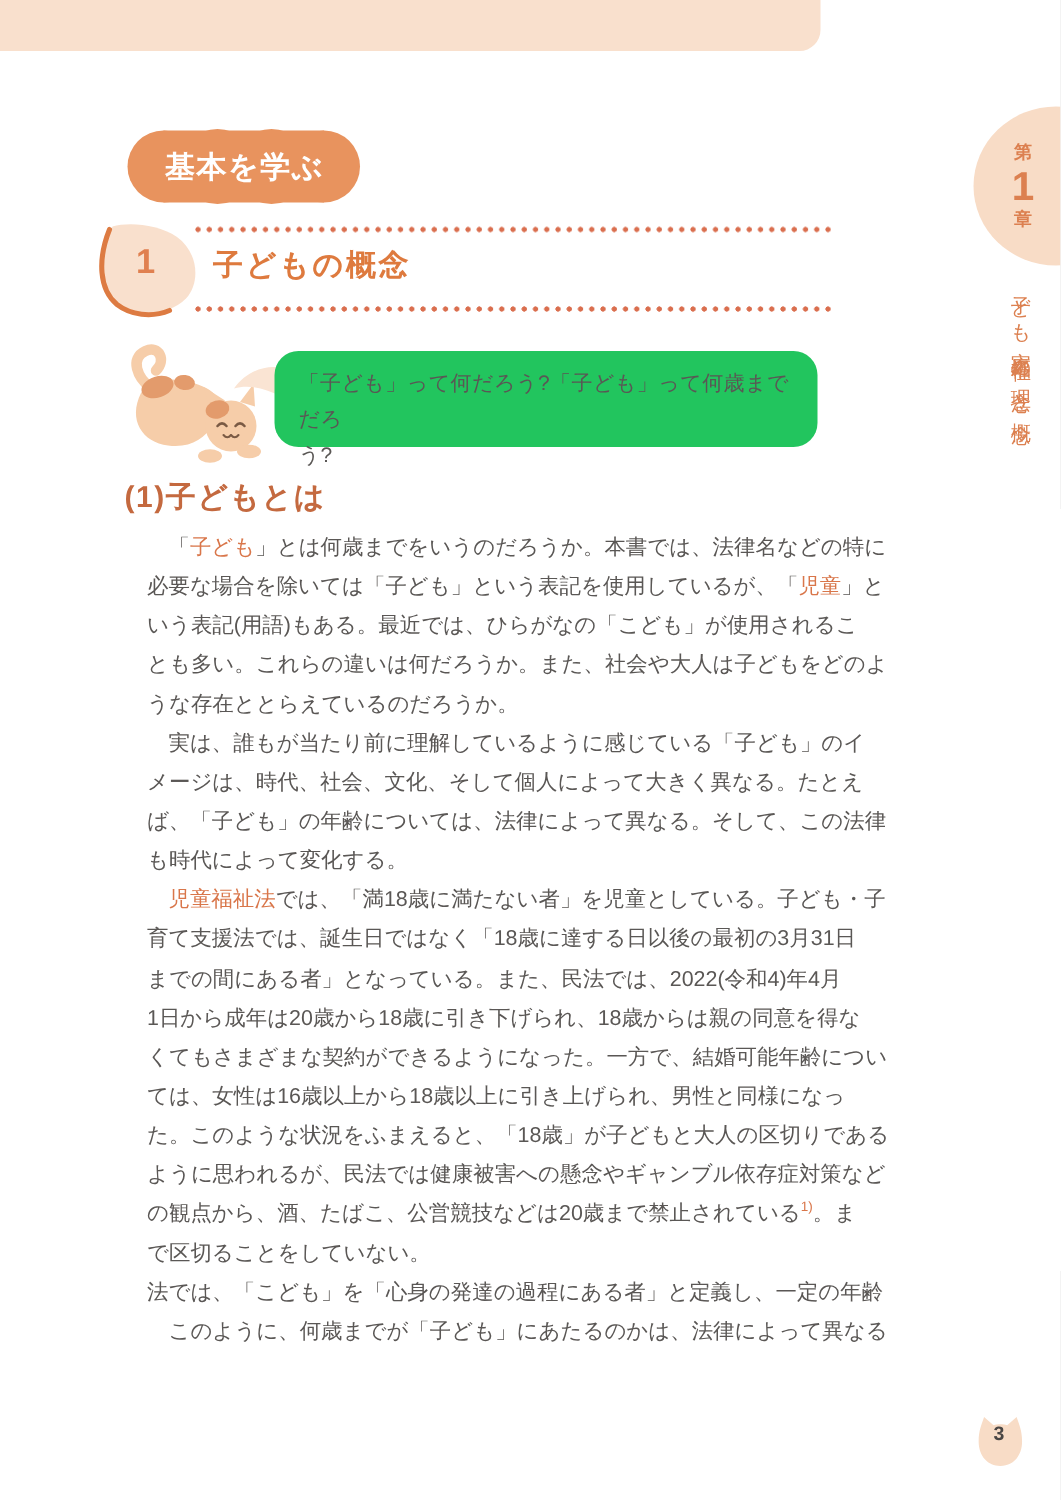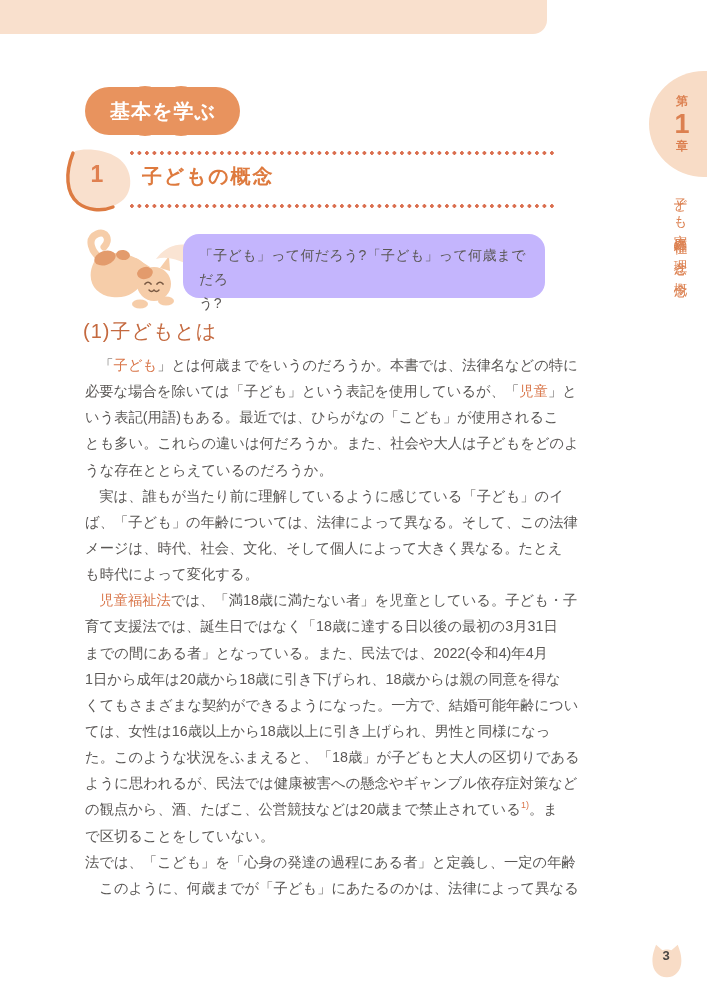--- a/index.html
+++ b/index.html
@@ -56,35 +56,35 @@
   .dot-top{top:151px;}
   .dot-bottom{top:204px;}
   .section-title{
     position:absolute;left:142px;top:163px;
     color:#de7a3e;font-size:20px;font-weight:bold;letter-spacing:1.8px;font-family:Liberation Mono, monospace;
   }
   
   .cat-illustration{position:absolute;left:74px;top:226px;width:114px;height:88px;}
   .bubble{
     position:absolute;left:183px;top:234px;width:362px;height:64px;
-    background:#c4b5fd;border-radius:16px;
+    background:#22c55e;border-radius:16px;
     padding:9px 16px 0 16px;
     color:#5a5755;font-size:14px;line-height:24px;letter-spacing:0.3px;
   }
   .bubble-tail{position:absolute;left:155px;top:243px;width:32px;height:24px;}
   
   .heading{
     position:absolute;left:83px;top:318px;
-    color:#c4693f;font-size:20px;font-weight:normal;letter-spacing:1px;
+    color:#c4693f;font-size:20px;font-weight:bold;letter-spacing:1px;
   }
   .body-text{
     position:absolute;left:85px;top:352px;width:478px;
     color:#5a5755;font-size:14.3px;
   }
-  .body-text .line{height:26.15px;line-height:26.15px;white-space:nowrap;}
+  .body-text .line{height:26.15px;line-height:26.15px;white-space:nowrap;margin-left:13px;}
   .body-text .line.indent{padding-left:14.3px;}
   .accent{color:#d9764a;}
   sup.ref{font-size:9px;color:#d9764a;vertical-align:super;line-height:0;}
   
   .page-marker{position:absolute;left:647px;top:940px;width:38px;height:42px;}
   .page-num{
     position:absolute;left:647px;top:948px;width:38px;text-align:center;
     color:#4a4644;font-size:13px;font-weight:bold;
   }
 </style>
@@ -148,22 +148,22 @@
     </div>
 
   <div class="heading">(1)子どもとは</div>
   <div class="body-text" id="body-text">
       <div class="line indent">「<span class="accent">子ども</span>」とは何歳までをいうのだろうか。本書では、法律名などの特に</div>
       <div class="line">必要な場合を除いては「子ども」という表記を使用しているが、「<span class="accent">児童</span>」と</div>
       <div class="line">いう表記(用語)もある。最近では、ひらがなの「こども」が使用されるこ</div>
       <div class="line">とも多い。これらの違いは何だろうか。また、社会や大人は子どもをどのよ</div>
       <div class="line">うな存在ととらえているのだろうか。</div>
       <div class="line indent">実は、誰もが当たり前に理解しているように感じている「子ども」のイ</div>
+      <div class="line">メージは、時代、社会、文化、そして個人によって大きく異なる。たとえ</div>
       <div class="line">ば、「子ども」の年齢については、法律によって異なる。そして、この法律</div>
-      <div class="line">メージは、時代、社会、文化、そして個人によって大きく異なる。たとえ</div>
       <div class="line">も時代によって変化する。</div>
       <div class="line indent"><span class="accent">児童福祉法</span>では、「満18歳に満たない者」を児童としている。子ども・子</div>
       <div class="line">育て支援法では、誕生日ではなく「18歳に達する日以後の最初の3月31日</div>
       <div class="line">までの間にある者」となっている。また、民法では、2022(令和4)年4月</div>
       <div class="line">1日から成年は20歳から18歳に引き下げられ、18歳からは親の同意を得な</div>
       <div class="line">くてもさまざまな契約ができるようになった。一方で、結婚可能年齢につい</div>
       <div class="line">ては、女性は16歳以上から18歳以上に引き上げられ、男性と同様になっ</div>
       <div class="line">た。このような状況をふまえると、「18歳」が子どもと大人の区切りである</div>
       <div class="line">ように思われるが、民法では健康被害への懸念やギャンブル依存症対策など</div>
       <div class="line">の観点から、酒、たばこ、公営競技などは20歳まで禁止されている<sup class="ref">1)</sup>。ま</div>

